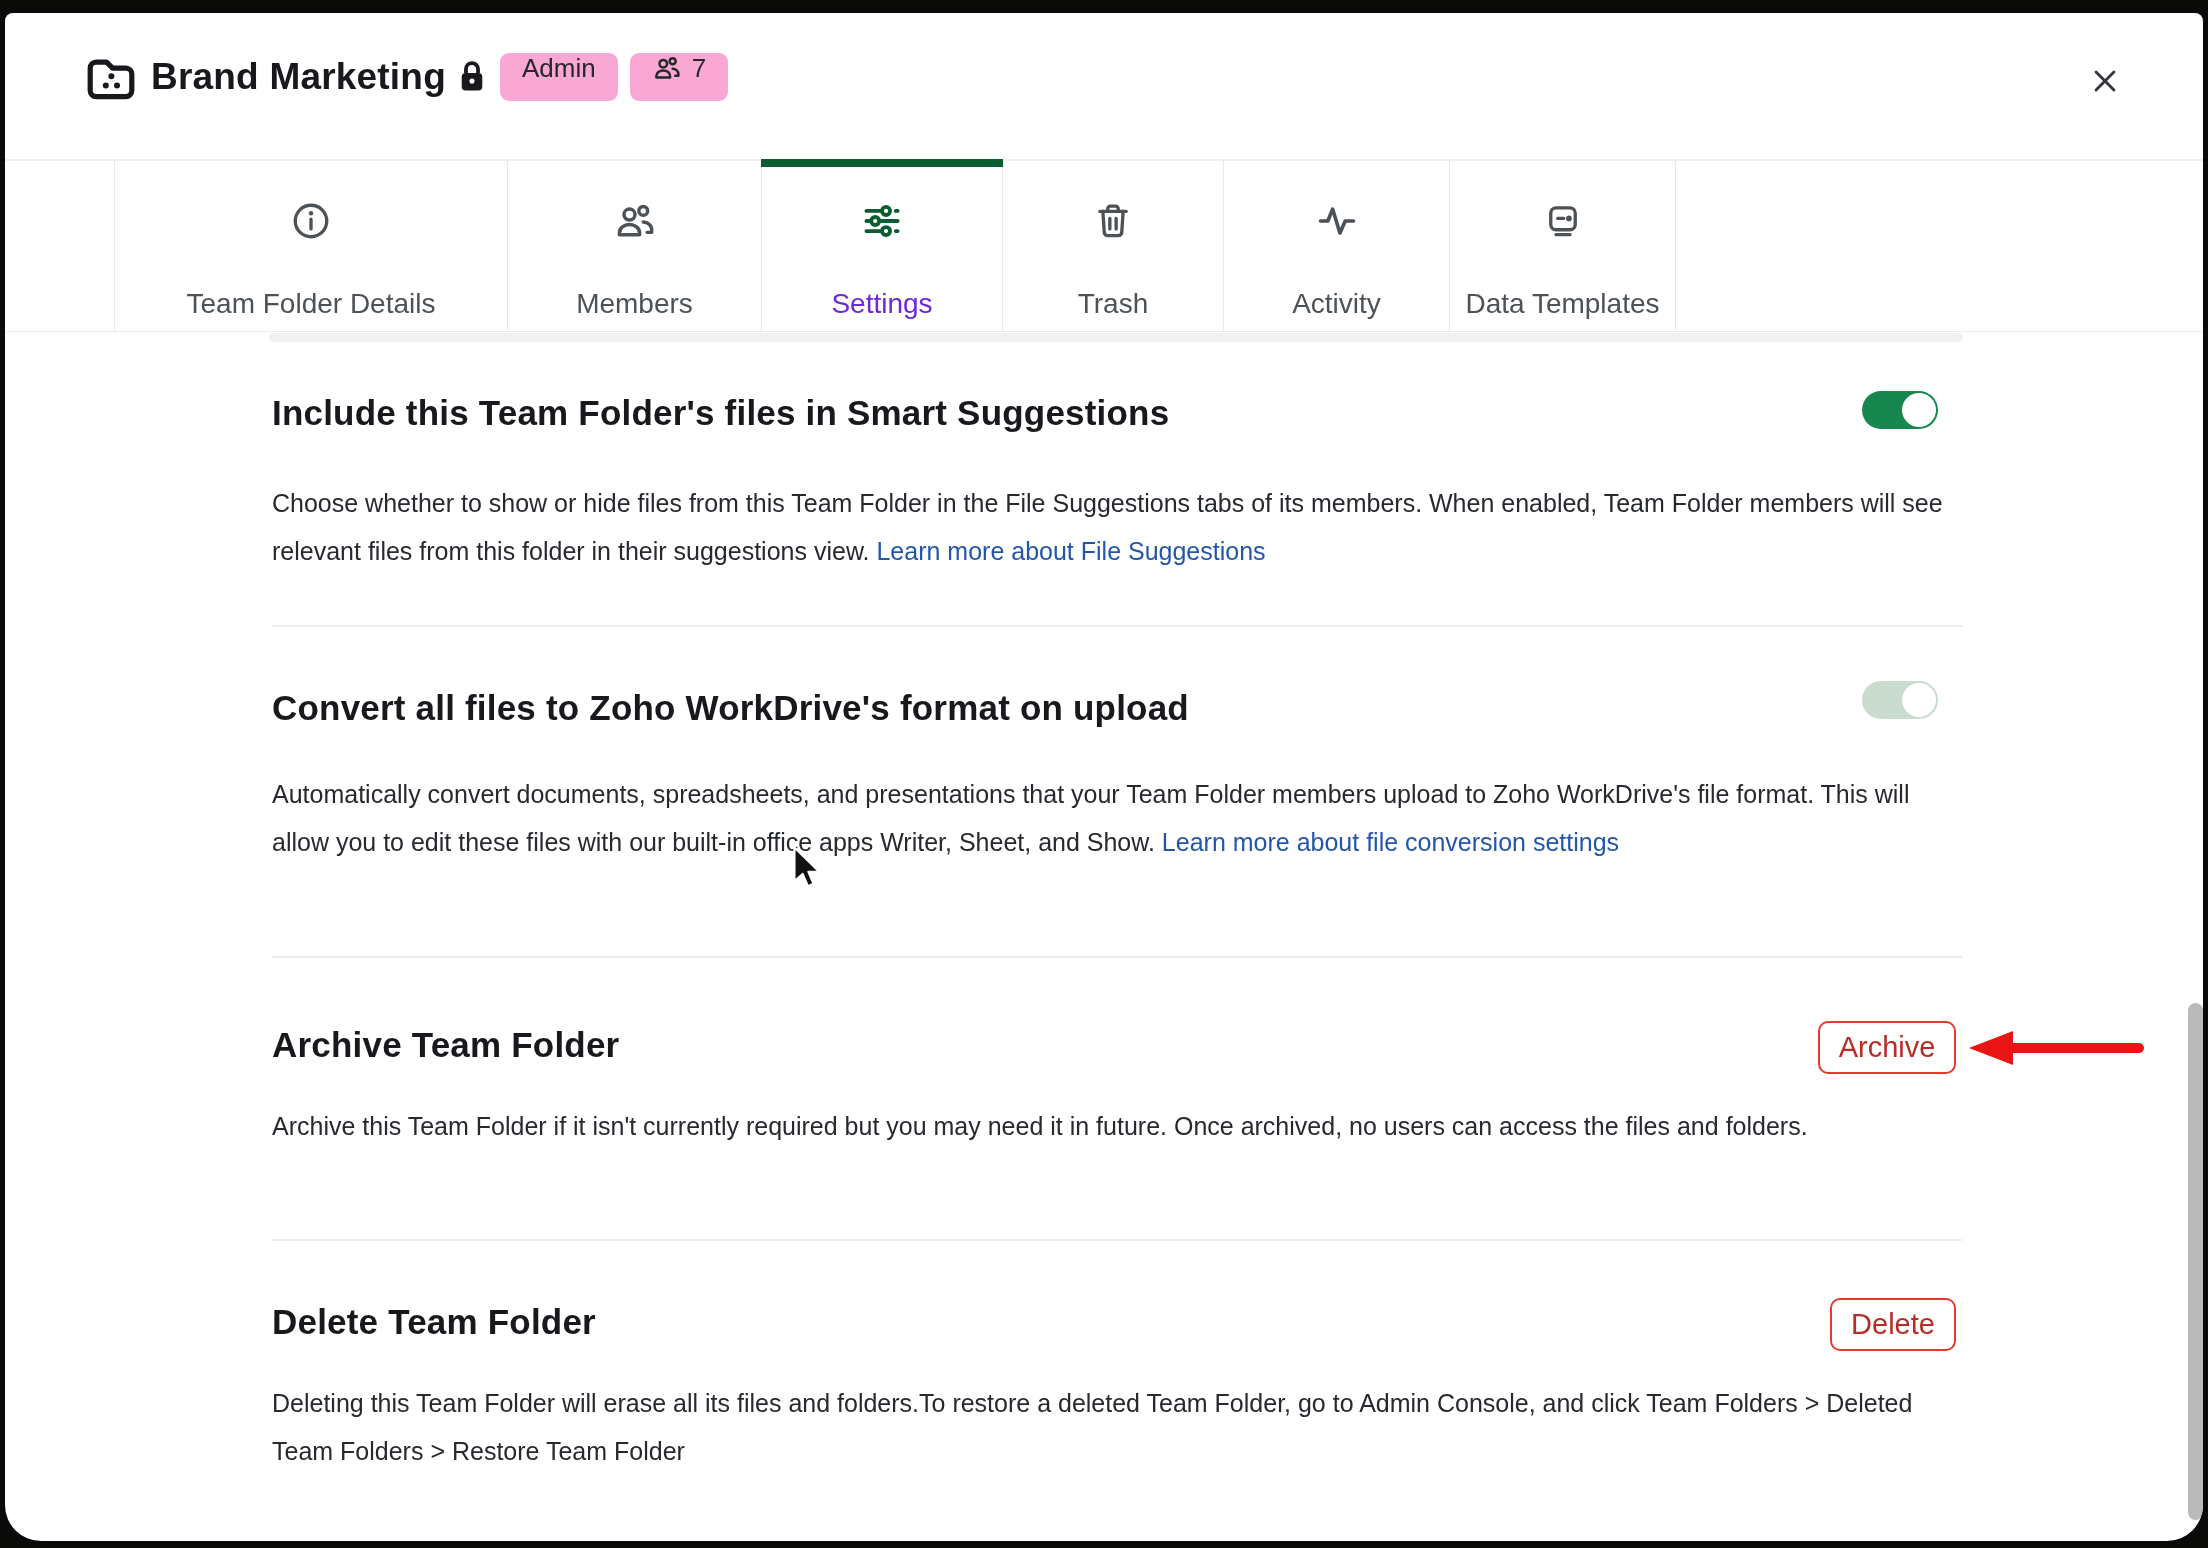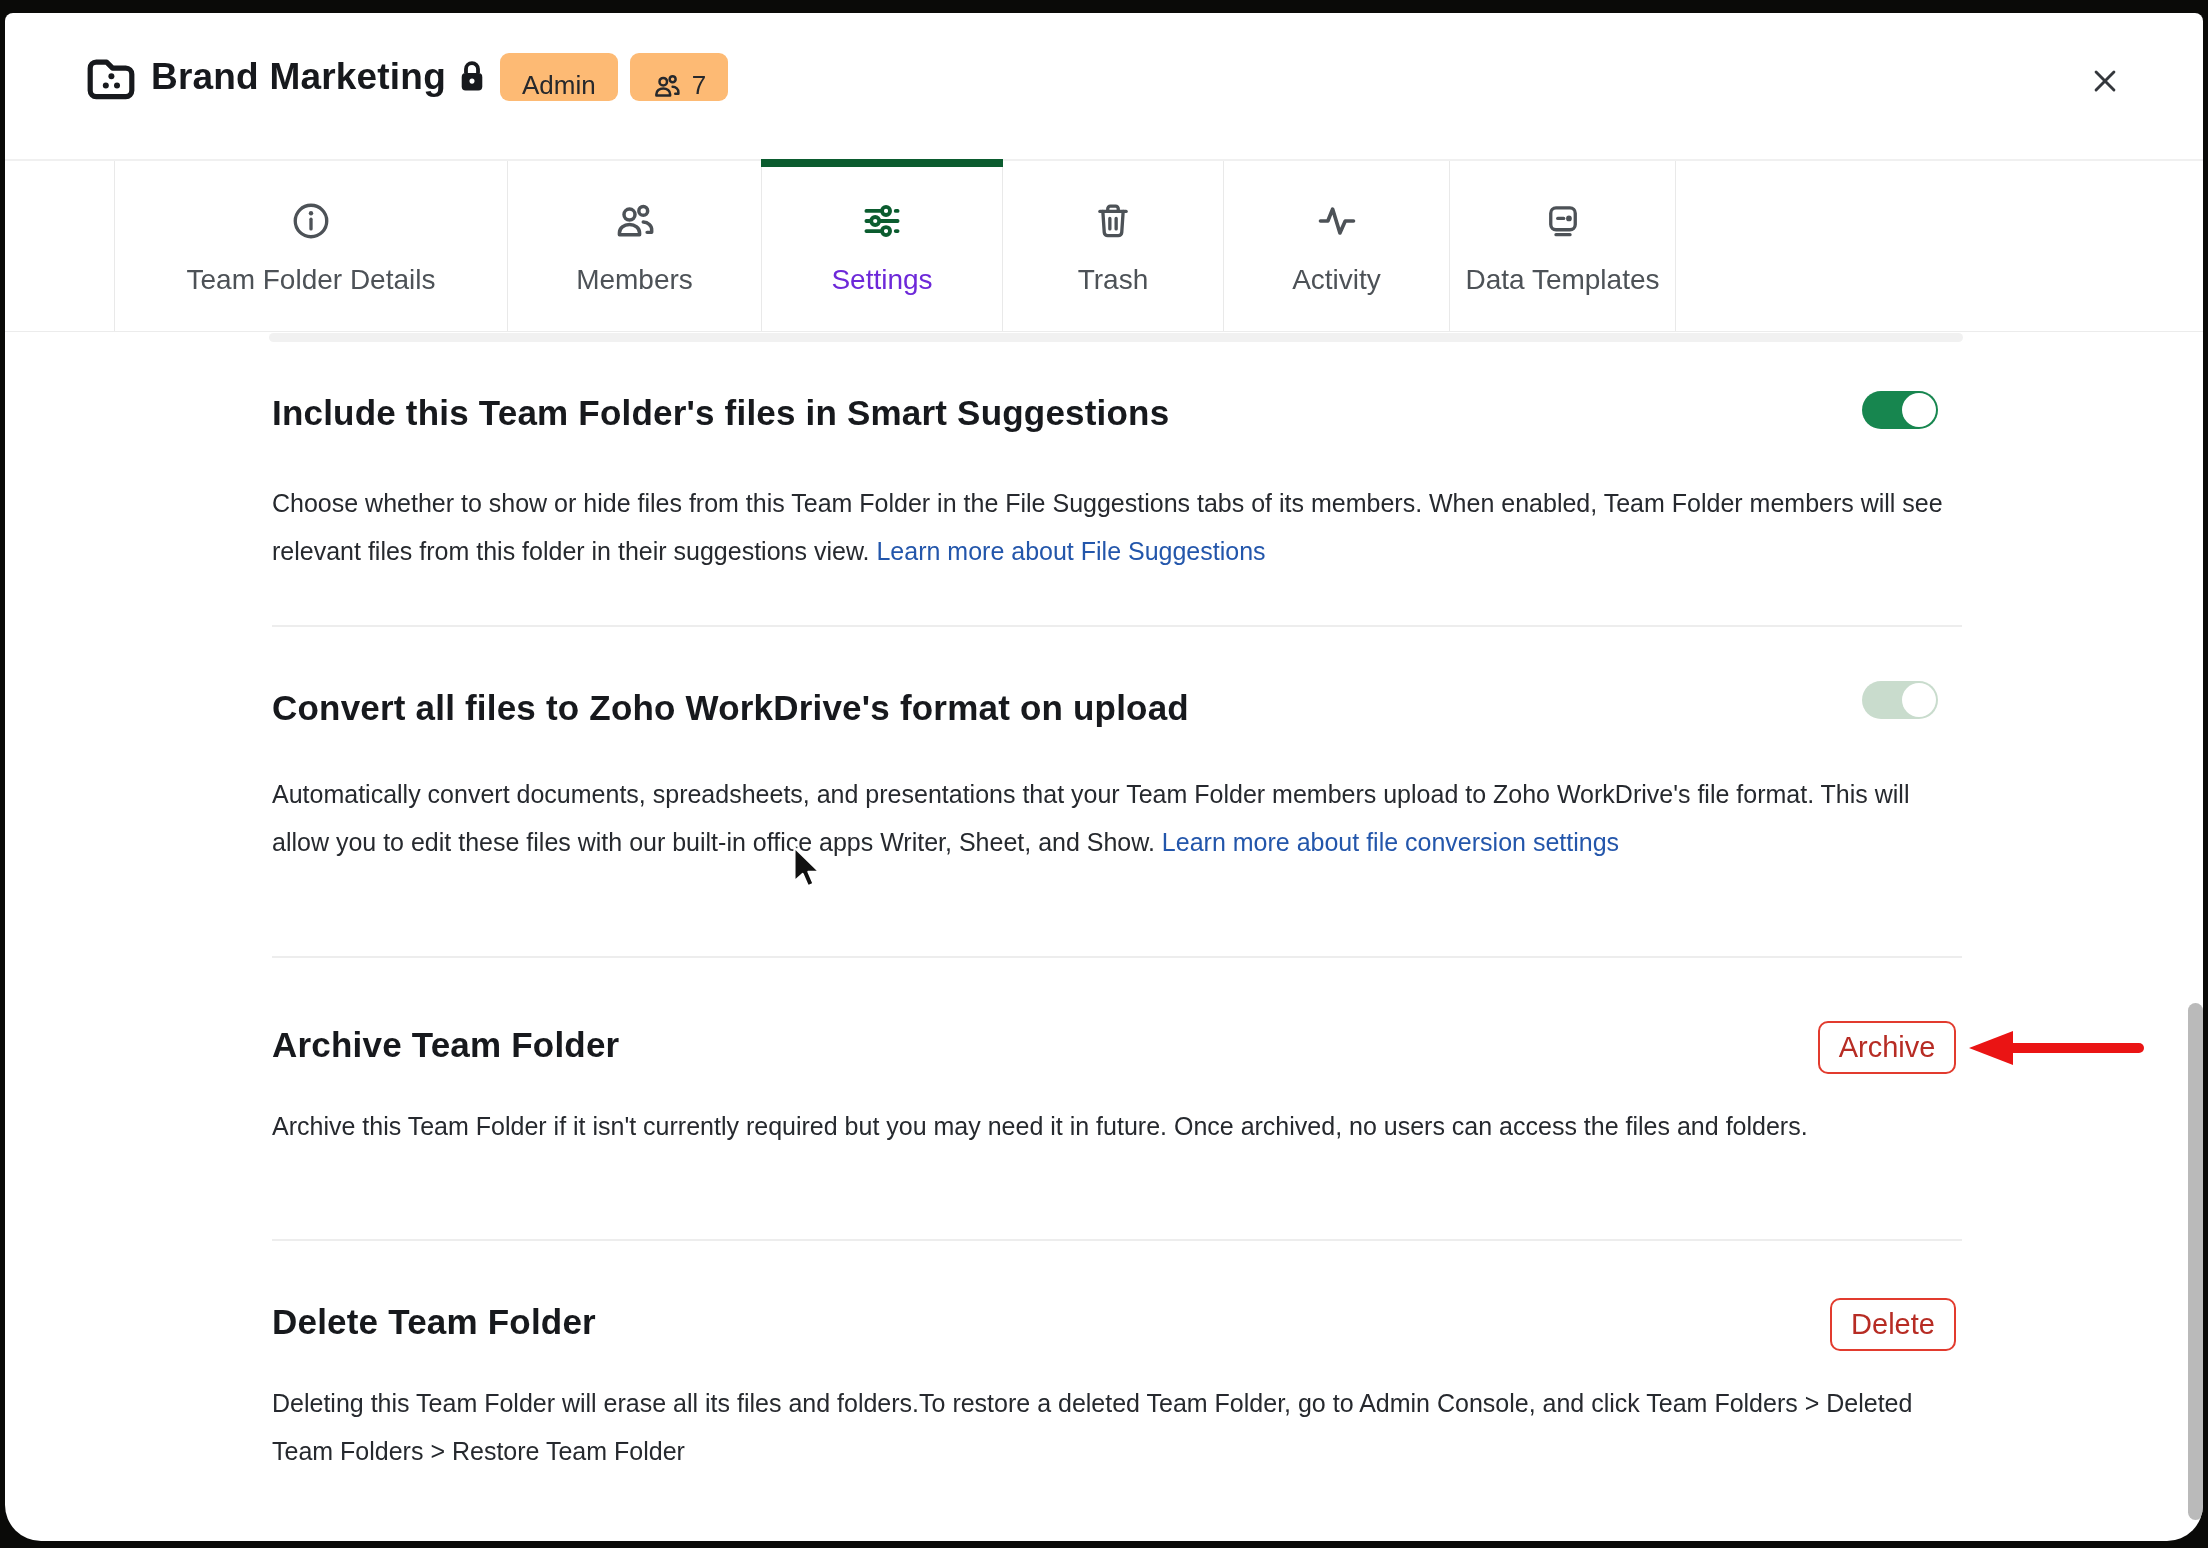--- a/index.html
+++ b/index.html
@@ -4,36 +4,36 @@
 <style>
   html,body{margin:0;padding:0;background:#0a0a08;}
   .stage{position:relative;width:2208px;height:1548px;background:#0a0a08;overflow:hidden;
          font-family:"Liberation Sans", sans-serif;}
   .modal{position:absolute;left:5px;top:13px;width:2198px;height:1528px;background:#ffffff;
          border-radius:8px 8px 36px 36px;overflow:hidden;}
 
   
   .hdr{position:absolute;left:78px;top:36px;height:56px;display:flex;align-items:center;gap:12px;}
   .hdr-title{font-size:37px;font-weight:700;color:#17191d;letter-spacing:.2px;white-space:nowrap;}
-  .badge{background:#fdba74;border-radius:9px;height:48px;display:flex;align-items:flex-end;
+  .badge{background:#f9a8d4;border-radius:9px;height:48px;display:flex;align-items:flex-start;
          padding:0 22px;font-size:26px;color:#26282c;gap:10px;}
   .icon{display:inline-flex;align-items:center;justify-content:center;}
   .close-btn{position:absolute;right:72px;top:42px;width:52px;height:52px;display:flex;
              align-items:center;justify-content:center;cursor:pointer;}
 
   
   .tabbar{position:absolute;left:0;top:146px;width:2198px;height:173px;display:flex;
           border-top:2px solid #f0f0f0;border-bottom:1px solid #ececec;box-sizing:border-box;}
   .tab-spacer{width:110px;border-right:1px solid #e9e9e9;box-sizing:border-box;}
   .tab-fill{flex:1;}
   .tab{position:relative;display:flex;flex-direction:column;align-items:center;
        padding-top:38px;box-sizing:border-box;border-right:1px solid #e9e9e9;cursor:pointer;
        color:#4d5257;}
   .tab .tab-icon{height:44px;display:flex;align-items:center;justify-content:center;margin-bottom:20px;}
-  .tab .tab-label{font-size:28px;line-height:34px;white-space:nowrap;}
+  .tab .tab-label{font-size:28px;line-height:34px;white-space:nowrap;margin-top:24px;}
   .tab.active{color:#6d28d9;}
   .tab.active::before{content:"";position:absolute;left:-1px;right:-1px;top:-2px;height:8px;background:#0b5c2f;}
 
   .scroll-shadow{position:absolute;left:264px;top:320px;width:1694px;height:9px;background:#f1f1f1;border-radius:5px;}
 
   
   .section-heading{position:absolute;left:267px;font-size:35px;font-weight:600;color:#17191d;letter-spacing:.2px;}
   .section-desc{position:absolute;left:267px;width:1690px;font-size:25px;line-height:48px;color:#26292e;}
   .link{color:#2356ab;cursor:pointer;}
   .divider{position:absolute;left:267px;width:1690px;height:2px;background:#ededed;}

